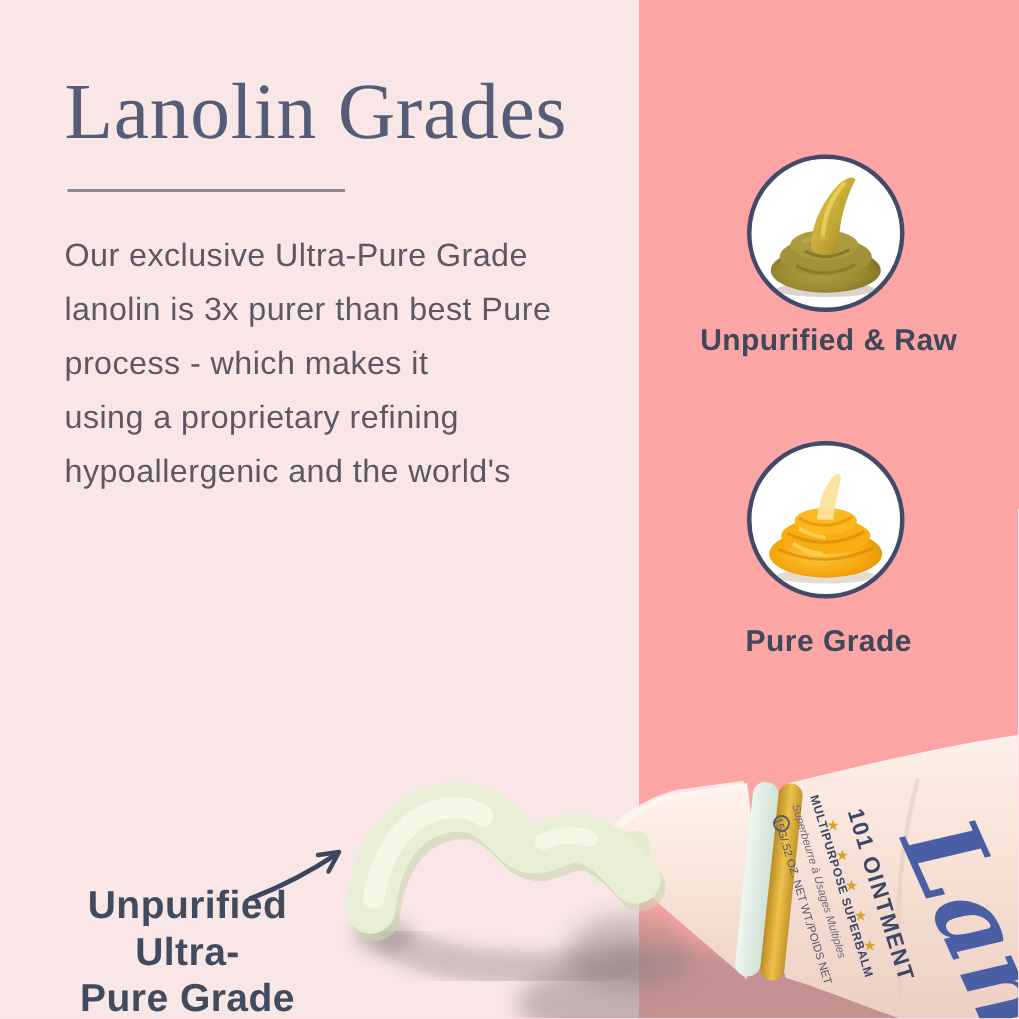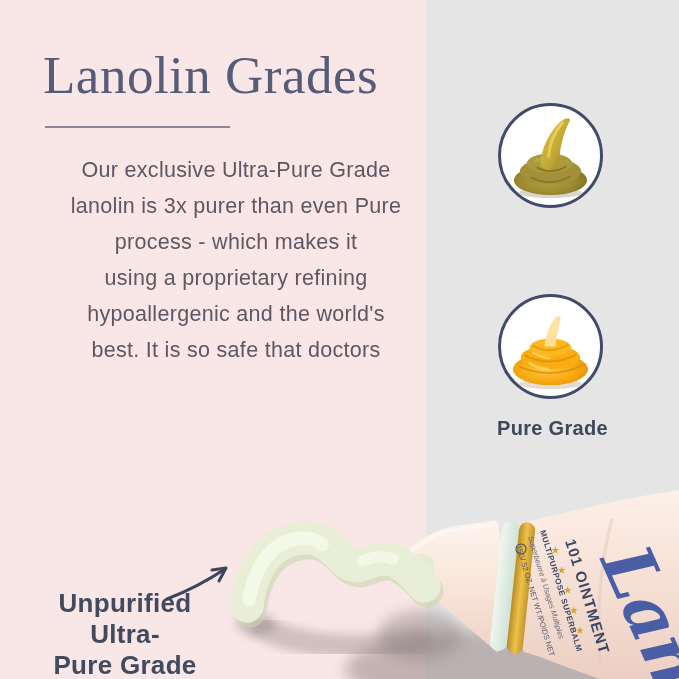--- a/index.html
+++ b/index.html
@@ -1,21 +1,21 @@
 <!DOCTYPE html>
 <html><head>
 <meta charset="utf-8">
 <style>
   html,body{margin:0;padding:0;background:#ffffff;}
-  .canvas{position:relative;width:679px;height:679px;overflow:hidden;background:#e5e5e5;font-family:"Liberation Sans",sans-serif;}
+  .canvas{position:relative;width:679px;height:679px;overflow:hidden;background:#fca5a5;font-family:"Liberation Sans",sans-serif;}
   .panel{position:absolute;left:0;top:0;width:426px;height:679px;background:#f8e7e6;}
   .title{position:absolute;left:43px;top:46px;font-family:"Liberation Serif",serif;font-size:53px;line-height:1.12;color:#565b78;letter-spacing:.5px;white-space:nowrap;}
   .title-rule{position:absolute;left:45px;top:126px;width:185px;height:2px;background:#8d8694;}
   .para{position:absolute;left:43px;top:152px;width:386px;color:#5d5763;font-size:21.5px;font-weight:300;letter-spacing:.3px;}
-  .para .line{height:36px;line-height:36px;white-space:nowrap;text-align:center;}
+  .para .line{height:36px;line-height:36px;white-space:nowrap;}
   .grade-circle{position:absolute;width:99px;height:99px;border-radius:50%;border:3px solid #414b69;background:#ffffff;overflow:hidden;}
   .circle-raw{left:498px;top:103px;}
   .circle-pure{left:498px;top:294px;}
   .grade-label{position:absolute;left:426px;width:253px;text-align:center;font-weight:bold;color:#3f4759;font-size:20px;letter-spacing:.3px;white-space:nowrap;}
   .label-raw{top:216px;}
   .label-pure{top:417px;}
   .annotation{position:absolute;left:27px;top:588px;width:196px;text-align:center;font-weight:bold;font-size:26px;line-height:31px;color:#414a5e;letter-spacing:.3px;z-index:6;}
   .composite{position:absolute;left:0;top:0;width:679px;height:679px;z-index:4;pointer-events:none;}
 </style>
 </head>
@@ -23,25 +23,24 @@
 
 <div class="canvas">
 
   <div class="panel"></div>
 
   <div class="title">Lanolin Grades</div>
   <div class="title-rule"></div>
 
   <div class="para">
     <div class="line">Our exclusive Ultra-Pure Grade</div>
-    <div class="line">lanolin is 3x purer than even Pure</div>
+    <div class="line">lanolin is 3x purer than best Pure</div>
     <div class="line">process - which makes it</div>
     <div class="line">using a proprietary refining</div>
     <div class="line">hypoallergenic and the world's</div>
-    <div class="line">best. It is so safe that doctors</div>
   </div>
 
   <div class="grade-circle circle-raw">
     <svg viewBox="0 0 100 100" width="99" height="99">
       <defs>
         <radialGradient id="rawG" cx="45%" cy="55%" r="70%">
           <stop offset="0%" stop-color="#b3a040"></stop>
           <stop offset="55%" stop-color="#9a8a30"></stop>
           <stop offset="100%" stop-color="#6f641f"></stop>
         </radialGradient>
@@ -55,20 +54,21 @@
       <ellipse cx="50" cy="75" rx="37" ry="15" fill="url(#rawG)"></ellipse>
       <ellipse cx="50" cy="66" rx="31" ry="13" fill="#a29138"></ellipse>
       <ellipse cx="49" cy="58" rx="23" ry="10" fill="#ab9a3e"></ellipse>
       <path d="M36,62 Q50,70 66,61" stroke="#6f641f" stroke-width="2" fill="none" opacity="0.6"></path>
       <path d="M30,72 Q50,82 70,71" stroke="#6f641f" stroke-width="2" fill="none" opacity="0.5"></path>
       <path d="M40,60 C40,46 46,32 56,20 C61,14 68,10 70,14 C66,22 62,32 60,44 C59,52 58,57 57,62 C51,66 44,65 40,60 Z" fill="url(#rawPeak)"></path>
       <path d="M48,52 C49,38 54,26 62,17" stroke="#ecd55e" stroke-width="3" fill="none" opacity="0.8" stroke-linecap="round"></path>
       <path d="M34,56 Q42,52 52,53" stroke="#c5b34a" stroke-width="3" opacity="0.6" fill="none"></path>
     </svg>
   </div>
+  <div class="grade-label label-raw">Unpurified &amp; Raw</div>
 
   <div class="grade-circle circle-pure">
     <svg viewBox="0 0 100 100" width="99" height="99">
       <defs>
         <radialGradient id="pureG" cx="45%" cy="50%" r="70%">
           <stop offset="0%" stop-color="#ffca45"></stop>
           <stop offset="60%" stop-color="#f5a60c"></stop>
           <stop offset="100%" stop-color="#d8890a"></stop>
         </radialGradient>
       </defs>

